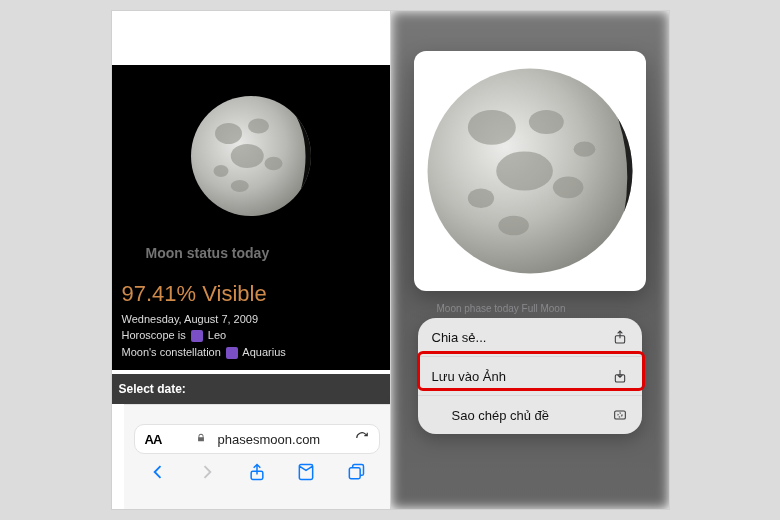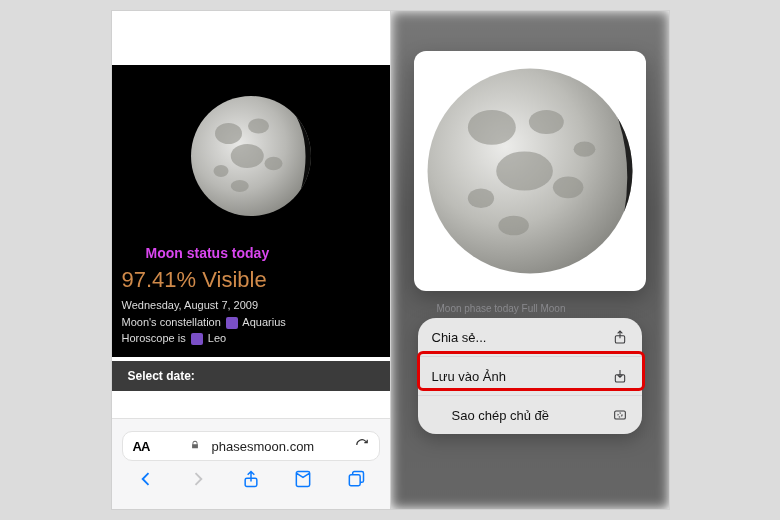--- a/index.html
+++ b/index.html
@@ -44,22 +44,22 @@
   }
   .moon-img-wrap {
     display: flex;
     justify-content: center;
     padding: 6px 0 14px 0;
   }
   .moon-svg { display: block; }
   .status-title {
     font-size: 14px;
     font-weight: 700;
-    color: #d946ef;
-    margin-bottom: 6px;
+    color: #737373;
+    margin-bottom: 20px;
     padding-left: 24px;
   }
   .visibility {
     font-size: 22px;
     font-weight: 400;
     color: #d08a4a;
     margin-bottom: 4px;
   }
   .subline {
     font-size: 11px;
@@ -72,28 +72,29 @@
     background: #7a4fc6;
     border-radius: 2px;
     vertical-align: middle;
     margin: 0 2px;
   }
   .select-date-bar {
     background: #3b3b3b;
     color: #fff;
     font-size: 12px;
     font-weight: 700;
-    padding: 8px 16px;
+    padding: 8px 7px;
     margin-top: 4px;
   }
   .browser-bar {
     background: #f6f6f7;
     border-top: 1px solid #e0e0e0;
-    padding: 12px 10px;
+    padding: 19px 10px;
     margin-top: auto;
+    margin-left: 12px;
   }
   .addr-pill {
     background: #fff;
     border: 1px solid #e2e2e2;
     border-radius: 10px;
     height: 30px;
     display: flex;
     align-items: center;
     justify-content: space-between;
     padding: 0 10px;
@@ -202,28 +203,28 @@
             </g>
             <g clip-path="url(#mclip1)">
               <path d="M140 20 Q200 80 150 190 L200 200 L200 0 Z" fill="#000" opacity="0.92"></path>
             </g>
           </svg>
         </div>
         <div class="status-title">Moon status today</div>
         <div class="visibility">97.41% Visible</div>
         <div class="subline">Wednesday, August 7, 2009</div>
         <div class="subline">
+          <span>Horoscope is</span>
+          <span class="emoji-box"></span>
+          <span>Leo</span>
+        </div>
+        <div class="subline">
           <span>Moon's constellation</span>
           <span class="emoji-box"></span>
           <span>Aquarius</span>
-        </div>
-        <div class="subline">
-          <span>Horoscope is</span>
-          <span class="emoji-box"></span>
-          <span>Leo</span>
         </div>
       </div>
 
       <div class="select-date-bar">Select date:</div>
 
       <div class="browser-bar">
         <div class="addr-pill">
           <span class="aa">AA</span>
           <span class="addr-center">
             <span class="addr-lock">

